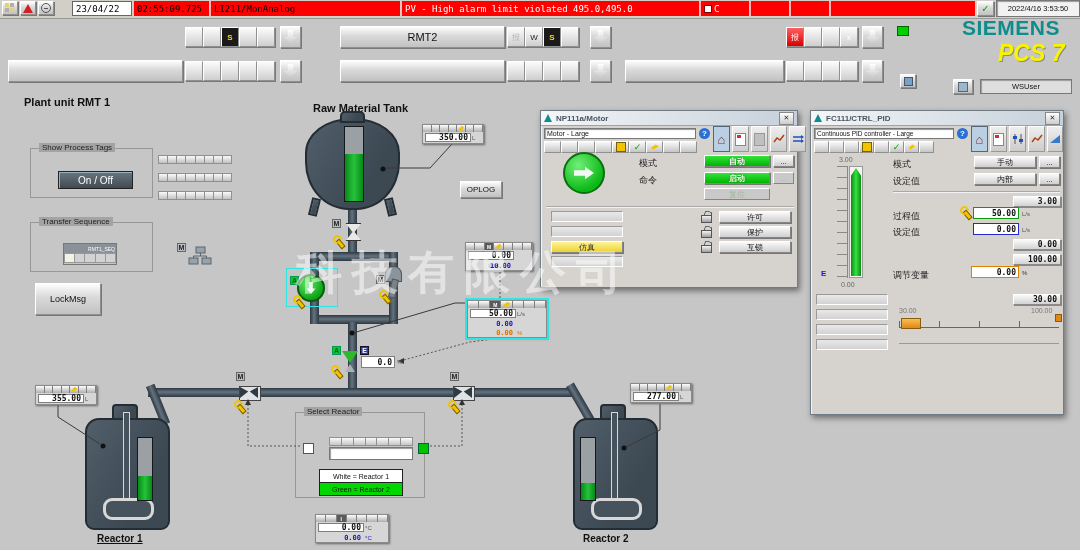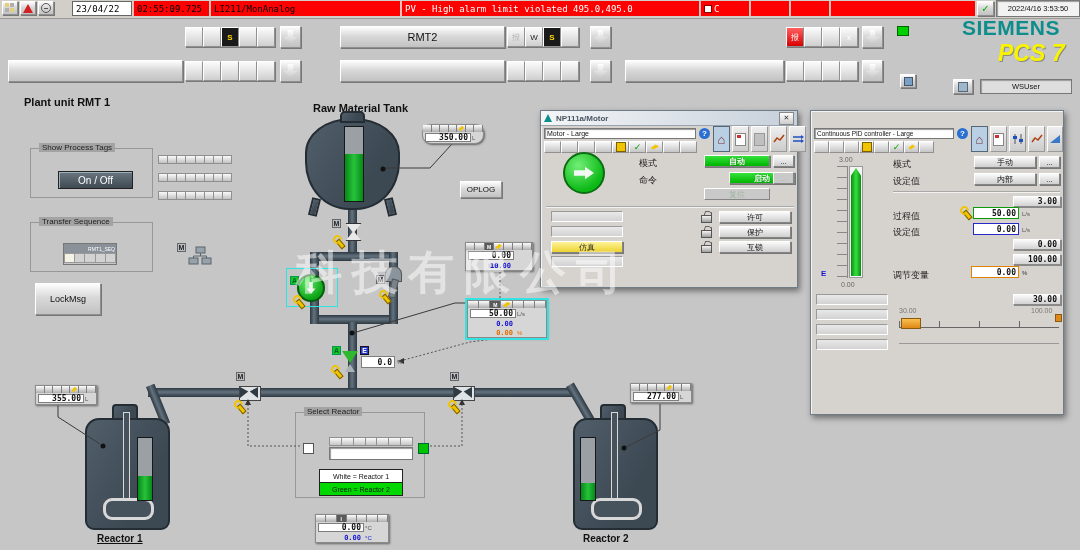--- a/index.html
+++ b/index.html
@@ -278,21 +278,21 @@
 
   <div class="abs seclbl" style="left:313px;top:102px;">Raw Material Tank</div>
   <div class="vessel" style="left:305px;top:118px;width:95px;height:92px;border-radius:48% 48% 46% 46% / 38% 38% 52% 52%;"></div>
   <div class="vessel" style="left:340px;top:111px;width:25px;height:12px;border-radius:5px 5px 0 0;"></div>
   <div class="vessel" style="left:310px;top:198px;width:9px;height:18px;transform:rotate(14deg);"></div>
   <div class="vessel" style="left:386px;top:198px;width:9px;height:18px;transform:rotate(-14deg);"></div>
   <div class="gauge" style="left:344px;top:126px;width:20px;height:76px;">
     <div class="fill" style="height:64%;"></div>
   </div>
 
-  <div class="meter" style="left:422px;top:124px;width:62px;border-radius:9px;">
+  <div class="meter" style="left:422px;top:124px;width:62px;">
     <div class="mh">
         <div class="mc"></div>
         <div class="mc"></div>
         <div class="mc"></div>
         <div class="mc"></div>
         <div class="mc">
           <span class="wr2"></span>
         </div>
         <div class="mc"></div>
         <div class="mc"></div>
@@ -558,40 +558,45 @@
     <div class="scell" style="left:139px;top:30px;"></div>
 
     <div class="abs" style="left:22px;top:41px;width:42px;height:42px;border-radius:50%;background:radial-gradient(circle at 35% 30%,#72ef78,#0cb916 70%);border:2px solid #0a6e10;box-sizing:border-box;display:flex;align-items:center;justify-content:center;">
       <span style="width:20px;height:15px;background:#f2f8f2;clip-path:polygon(0 32%,55% 32%,55% 8%,100% 50%,55% 92%,55% 68%,0 68%);"></span>
     </div>
 
     <div class="flabel" style="left:98px;top:46px;">模式</div>
     <div class="fbtn green" style="left:163px;top:44px;width:66px;">自动</div>
     <div class="fbtn" style="left:232px;top:44px;width:21px;">...</div>
     <div class="flabel" style="left:98px;top:63px;">命令</div>
-    <div class="fbtn green" style="left:163px;top:61px;width:66px;margin-left:25px;">启动</div>
+    <div class="fbtn green" style="left:163px;top:61px;width:66px;">启动</div>
     <div class="fbtn disabled" style="left:232px;top:61px;width:21px;">...</div>
     <div class="fbtn disabled" style="left:163px;top:77px;width:66px;">复位</div>
 
     <div class="abs" style="left:5px;top:95px;width:248px;height:1px;background:#a8a8a8;box-shadow:0 1px 0 #f2f2f2;"></div>
 
     <div class="ffield" style="left:10px;top:100px;width:72px;"></div>
     <div class="ffield" style="left:10px;top:115px;width:72px;"></div>
     <div class="fbtn yellow" style="left:10px;top:130px;width:72px;">仿真</div>
     <div class="ffield" style="left:10px;top:145px;width:72px;"></div>
 
     <div class="lockico" style="left:160px;top:100px;"></div>
     <div class="fbtn" style="left:178px;top:100px;width:72px;">许可</div>
     <div class="lockico" style="left:160px;top:115px;"></div>
     <div class="fbtn" style="left:178px;top:115px;width:72px;">保护</div>
     <div class="lockico" style="left:160px;top:130px;"></div>
     <div class="fbtn" style="left:178px;top:130px;width:72px;">互锁</div>
   </div>
 
   <div class="fp" style="left:810px;top:110px;width:254px;height:305px;">
+    <div class="fptitle">
+      <span style="width:0;height:0;border-left:4px solid transparent;border-right:4px solid transparent;border-bottom:8px solid #0e8d8d;margin-right:4px;"></span>
+      <span>FC111/CTRL_PID</span>
+      <span class="fpclose">✕</span>
+    </div>
     <div class="inset" style="left:3px;top:17px;width:140px;height:11px;font-size:6.5px;padding-left:2px;">Continuous PID controller - Large</div>
     <div class="abs" style="left:146px;top:17px;width:11px;height:11px;border-radius:50%;background:#2a6fd2;color:#fff;font-size:8px;font-weight:bold;display:flex;align-items:center;justify-content:center;">?</div>
     <div class="tbtn sel" style="left:160px;top:15px;">
         <span style="color:#7a3030;font-size:13px;">⌂</span>
       </div>
     <div class="tbtn" style="left:179px;top:15px;">
         <span style="width:9px;height:11px;background:#fff;border:1px solid #888;position:relative;">
           <i style="position:absolute;left:1px;top:1px;width:4px;height:3px;background:#d23030;"></i>
         </span>
       </div>

